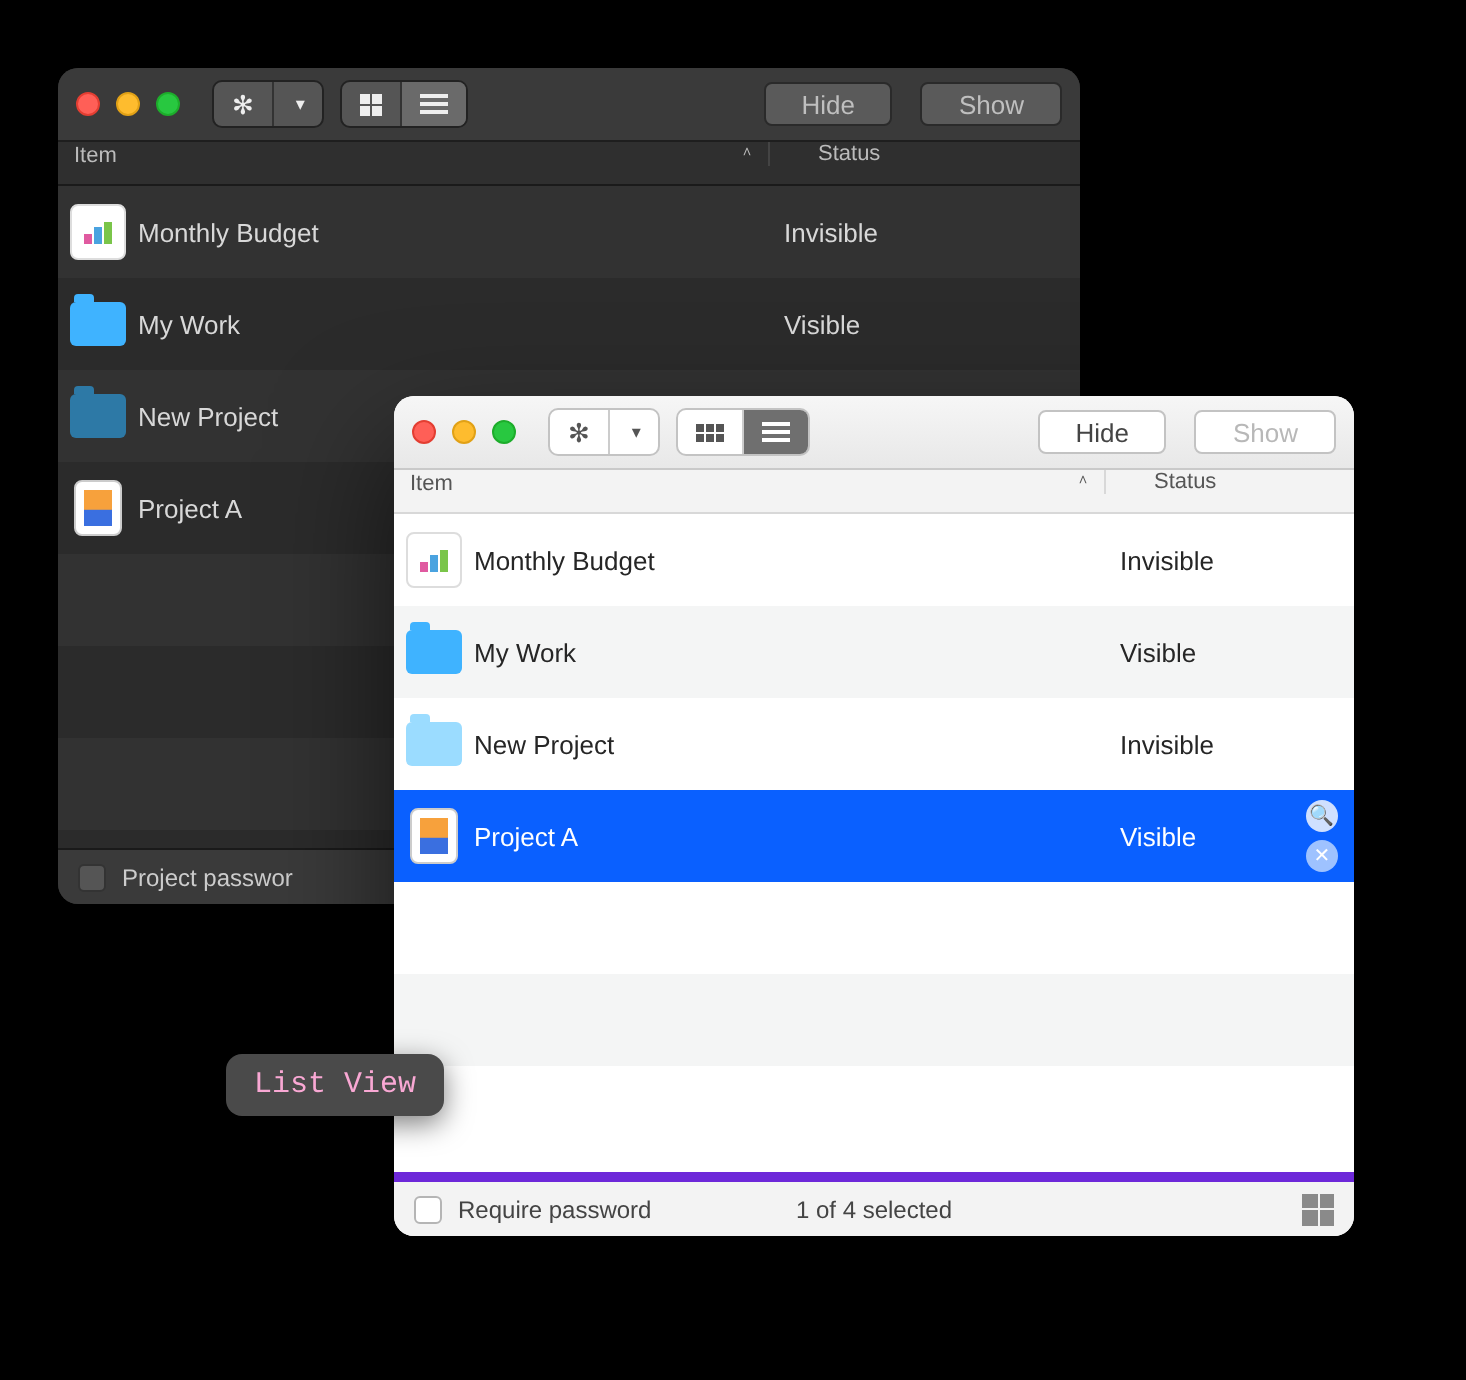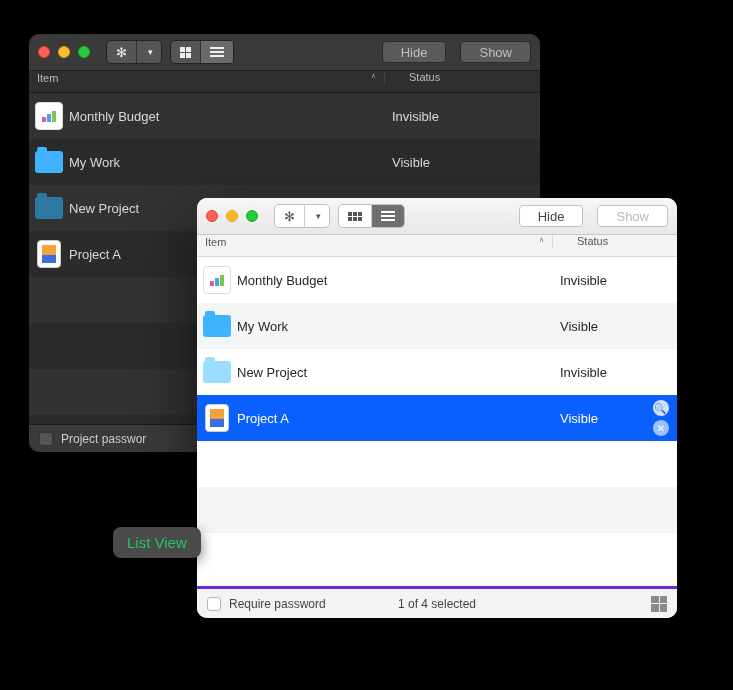--- a/index.html
+++ b/index.html
@@ -85,33 +85,34 @@
 
   .light .row.alt  { background:#f4f5f5; }
   .light .row.norm { background:#fff; }
   .light .row.selected { background:#0a60ff; color:#fff; }
   .light .row.selected .status { color:#fff; }
 
   .row-actions { margin-left:auto; margin-right:8px; display:flex; flex-direction:column; gap:4px; align-items:center; }
   .mini { width:16px; height:16px; border-radius:50%; display:flex; align-items:center; justify-content:center; font-size:10px; color:#0a60ff; background:#cfe0ff; }
   .mini.del { background:#9ec2ff; color:#fff; }
 
-  .light .footer { background:#f3f3f3; border-top:3px solid #6d28d9; color:#444; font-size:12px; justify-content:flex-start; height:32px; }
+  .light .footer { background:#f3f3f3; border-top:5px solid #6d28d9; color:#444; font-size:12px; justify-content:flex-start; height:32px; }
   .light .chk { background:#fff; border:1px solid #b5b5b5; }
 
   .grid-icon { width:16px; height:16px; display:grid; grid-template-columns:1fr 1fr; grid-template-rows:1fr 1fr; gap:1px; }
   .grid-icon span { background:#8a8a8a; }
 
   
   .tooltip {
     position:absolute; left:113px; top:527px;
-    background:#4a4a4a; color:#22c55e;
+    background:#4a4a4a; color:#f9a8d4;
     padding:7px 14px; border-radius:8px;
     font-size:15px;
     box-shadow:0 4px 14px rgba(0,0,0,.5);
+    font-family:Liberation Mono, monospace;
   }
 
   
   .ico { width:28px; height:28px; border-radius:4px; display:flex; align-items:center; justify-content:center; }
   .ico.chart { background:#fff; border:1px solid #ddd; }
   .ico.chart::after { content:""; width:14px; height:12px; background:
       linear-gradient(to top,#e05aa0 0 40%,transparent 0) left/4px 100% no-repeat,
       linear-gradient(to top,#4aa3e0 0 70%,transparent 0) center/4px 100% no-repeat,
       linear-gradient(to top,#7ac54a 0 90%,transparent 0) right/4px 100% no-repeat; }
   .ico.folder { background:#3fb3ff; border-radius:3px; position:relative; height:22px; }

